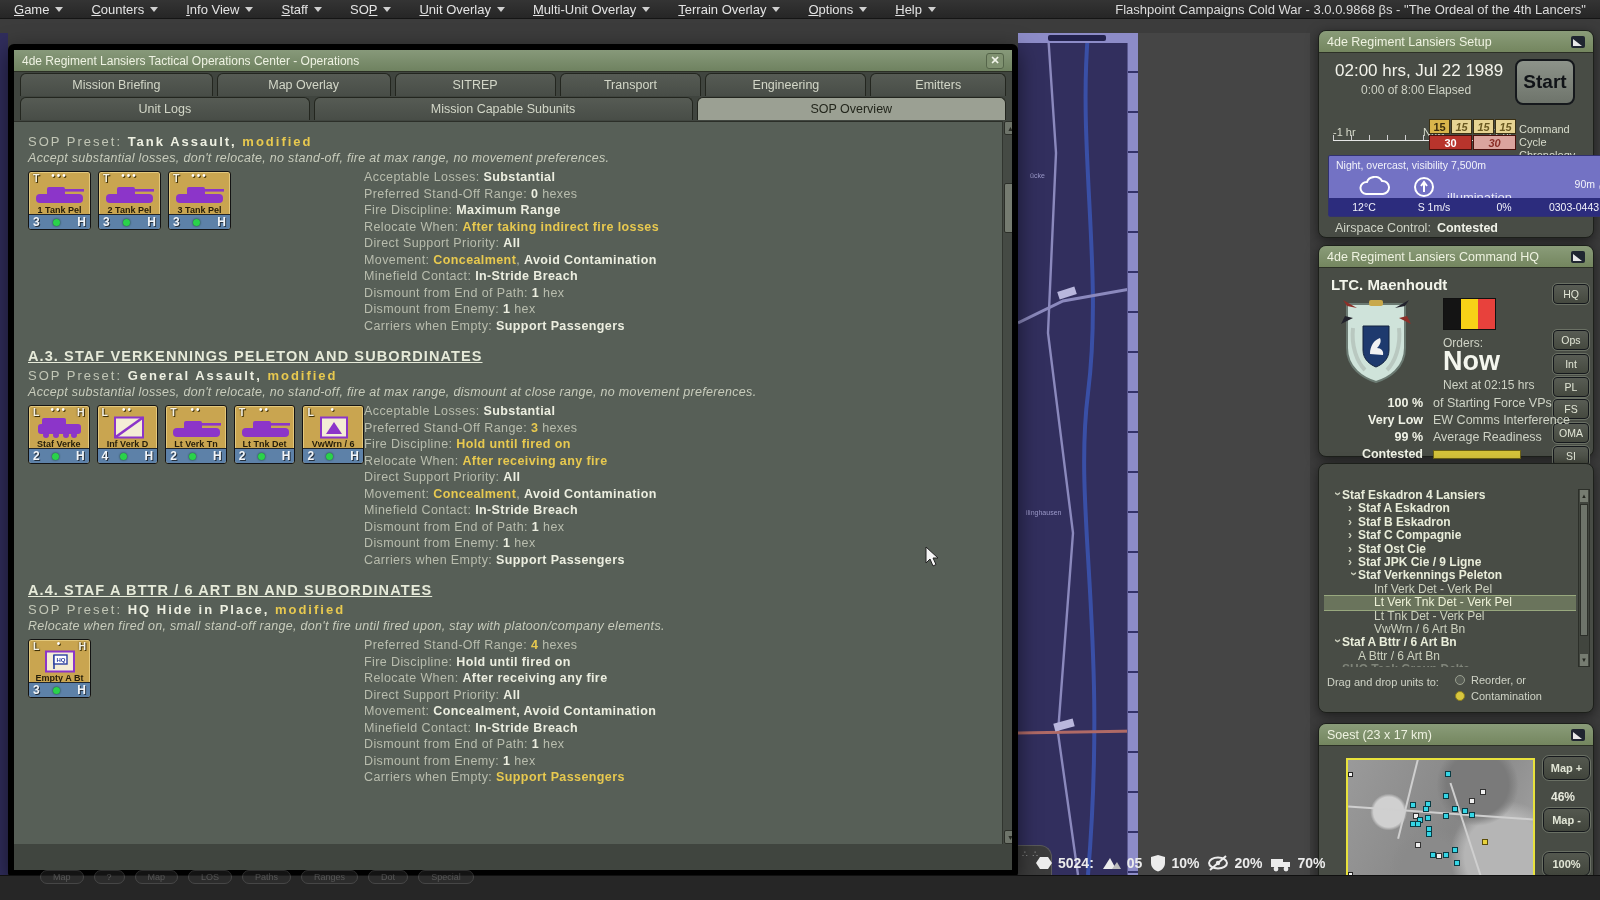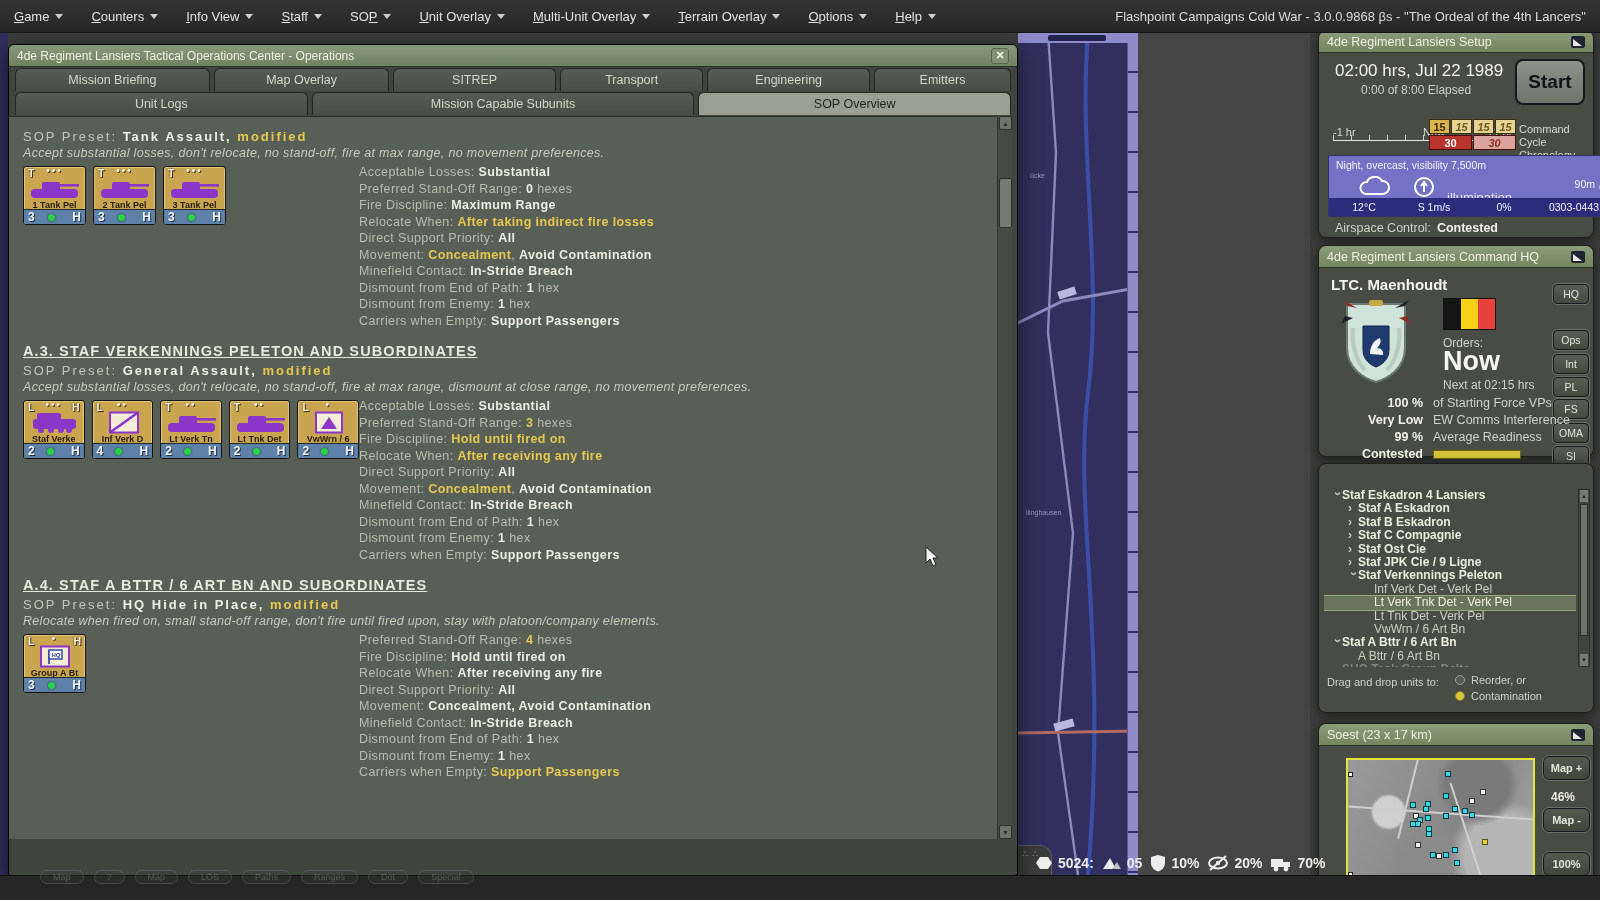--- a/index.html
+++ b/index.html
@@ -1,21 +1,21 @@
 <!DOCTYPE html>
 <html><head>
 <meta charset="utf-8">
 <style>
   * { margin:0; padding:0; box-sizing:border-box; }
   html,body { width:1600px; height:900px; overflow:hidden; background:#3c3c3c;
     font-family:"Liberation Sans", sans-serif; }
   .abs { position:absolute; }
 
   
-  #menubar { left:0; top:0; width:1600px; height:33px; background:linear-gradient(#343434,#262626);
+  #menubar { left:0; top:0; width:1600px; height:19px; background:linear-gradient(#343434,#262626);
     border-bottom:1px solid #151515; display:flex; align-items:center; z-index:50; }
   .menu-item { color:#e3e3e3; font-size:13px; padding:0 14px; height:33px; display:flex; align-items:center; gap:6px; cursor:default; }
   .menu-item u { text-decoration:underline; }
   .menu-caret { width:0; height:0; border-left:4px solid transparent; border-right:4px solid transparent; border-top:5px solid #cfcfcf; }
   #app-title { margin-left:auto; color:#dcdcdc; font-size:13px; padding-right:14px; }
 
   
   #map-strip { left:1018px; top:33px; width:120px; height:842px; background:#322f5e; overflow:hidden; z-index:1; }
   #v-ruler { left:1127px; top:33px; width:11px; height:842px; background:#8d8cc8; border-left:1px solid #5a5890;
     background-image:repeating-linear-gradient(180deg, transparent 0 38px, #34336a 38px 40px); z-index:2; }
@@ -29,21 +29,21 @@
   
   #statusbar { left:0; top:875px; width:1600px; height:25px; background:#262626; border-top:1px solid #101010; z-index:40; }
   #footer-pills { position:absolute; left:40px; top:-6px; display:flex; gap:10px; opacity:.33; }
   .pill { border:1px solid #888; border-radius:8px; color:#bbb; font-size:9px; padding:1px 12px; background:#3a3a3a; }
   #status-icons { position:absolute; left:1035px; top:-22px; display:flex; align-items:center; gap:8px; color:#ececec;
     font-size:14px; font-weight:bold; }
   #status-icons svg { display:block; }
   .sicon { display:flex; align-items:center; gap:5px; }
 
   
-  #dialog { left:8px; top:44px; width:1010px; height:832px; background:#40453f; border:1px solid #000000;
+  #dialog { left:8px; top:44px; width:1010px; height:832px; background:#40453f; border:6px solid #000000;
     border-radius:6px 6px 3px 3px; box-shadow:0 6px 22px rgba(0,0,0,.55); z-index:20; overflow:hidden; }
   #dlg-title { height:22px; background:linear-gradient(#87997a,#6f8260); color:#eef2e2; font-size:12px;
     display:flex; align-items:center; padding:0 8px; border-bottom:1px solid #2c3026; }
   #dlg-close { margin-left:auto; width:18px; height:16px; background:#7f9170; border:1px solid #55654a; border-radius:3px;
     color:#f2f5ea; font-size:11px; font-weight:bold; display:flex; align-items:center; justify-content:center; cursor:pointer; }
   .tabrow { display:flex; height:24px; padding:1px 6px 0 6px; gap:4px; }
   .tab { flex:1; background:linear-gradient(#565b54,#484d47); border:1px solid #23261f; border-bottom:none;
     border-radius:6px 6px 0 0; color:#d3d7c8; font-size:12.5px; display:flex; align-items:center; justify-content:center; cursor:pointer; }
   .tab.active { background:#9ba093; color:#23261c; font-weight:normal; }
   #sop-content { position:absolute; left:0; top:71px; width:996px; height:723px; background:#575f57; overflow:hidden;
@@ -92,21 +92,21 @@
     border-radius:8px; box-shadow:0 3px 12px rgba(0,0,0,.5); z-index:30; }
   .ptitle { height:22px; background:linear-gradient(#8a9c79,#74865f); border-radius:7px 7px 0 0; color:#eef2e0;
     font-size:12.5px; display:flex; align-items:center; padding:0 8px; border-bottom:1px solid #2c3026; }
   .ptitle svg { margin-left:auto; }
   .hotkey { margin-left:10px; }
 
   
   #p-setup { top:30px; height:208px; }
   #setup-time { position:absolute; left:16px; top:30px; color:#f2f2ea; font-size:17px; }
   #setup-elapsed { position:absolute; left:42px; top:52px; color:#cfd3c6; font-size:12px; }
-  #start-btn { position:absolute; left:196px; top:28px; width:70px; height:46px; background:linear-gradient(#8d938a,#6e746b);
+  #start-btn { position:absolute; left:196px; top:28px; width:60px; height:46px; background:linear-gradient(#8d938a,#6e746b);
     border:2px solid #15181c; border-radius:8px; color:#101317; font-size:19px; font-weight:bold;
     display:flex; align-items:center; justify-content:center; cursor:pointer; }
   .tl-label { position:absolute; top:74px; color:#d8dccc; font-size:11px;margin-top:21px; }
   #tl-ruler { position:absolute; left:14px; top:96px; width:180px; height:14px;
     border-bottom:1px solid #e6e6e6;
     background-image:repeating-linear-gradient(90deg, #cfcfcf 0 1px, transparent 1px 18px); background-position:bottom;
     background-size:100% 5px; background-repeat:no-repeat; }
   #cycle-boxes { position:absolute; left:110px; top:88px; display:flex; flex-direction:column; gap:1px; }
   .crow { display:flex; gap:1px; }
   .cbox { width:21px; height:15px; font-size:11px; font-weight:bold; display:flex; align-items:center; justify-content:center;
@@ -465,21 +465,21 @@
                 <span class="c-tl">L</span>
                 <span class="c-tr">H</span>
                 <span class="c-dots">•</span>
               </div>
               <div class="c-sil"><svg viewBox="0 0 57 24" width="57" height="24">
                   <rect x="15" y="1.5" width="28" height="20" fill="#f4edd6" stroke="#8c35c9" stroke-width="2"></rect>
                   <line x1="23" y1="5" x2="23" y2="19" stroke="#2b3fa0" stroke-width="1.6"></line>
                   <rect x="23" y="5" width="13" height="9" fill="#fff" stroke="#2b3fa0" stroke-width="1.4"></rect>
                   <text x="25.5" y="12" font-size="6" font-weight="bold" fill="#2b3fa0">HQ</text>
                 </svg></div>
-              <div class="c-label">Group A Bt</div>
+              <div class="c-label">Empty A Bt</div>
               <div class="c-strip">
                 <span class="c-num">3</span>
                 <span class="c-green"></span>
                 <span class="c-rd">H</span>
               </div>
             </div>
           </div>
           <div class="attrs">
             <div class="attr-line"><span>Preferred Stand-Off Range: </span><span class="yl">4</span><span> hexes</span></div>
             <div class="attr-line"><span>Fire Discipline: </span><b>Hold until fired on</b></div>

